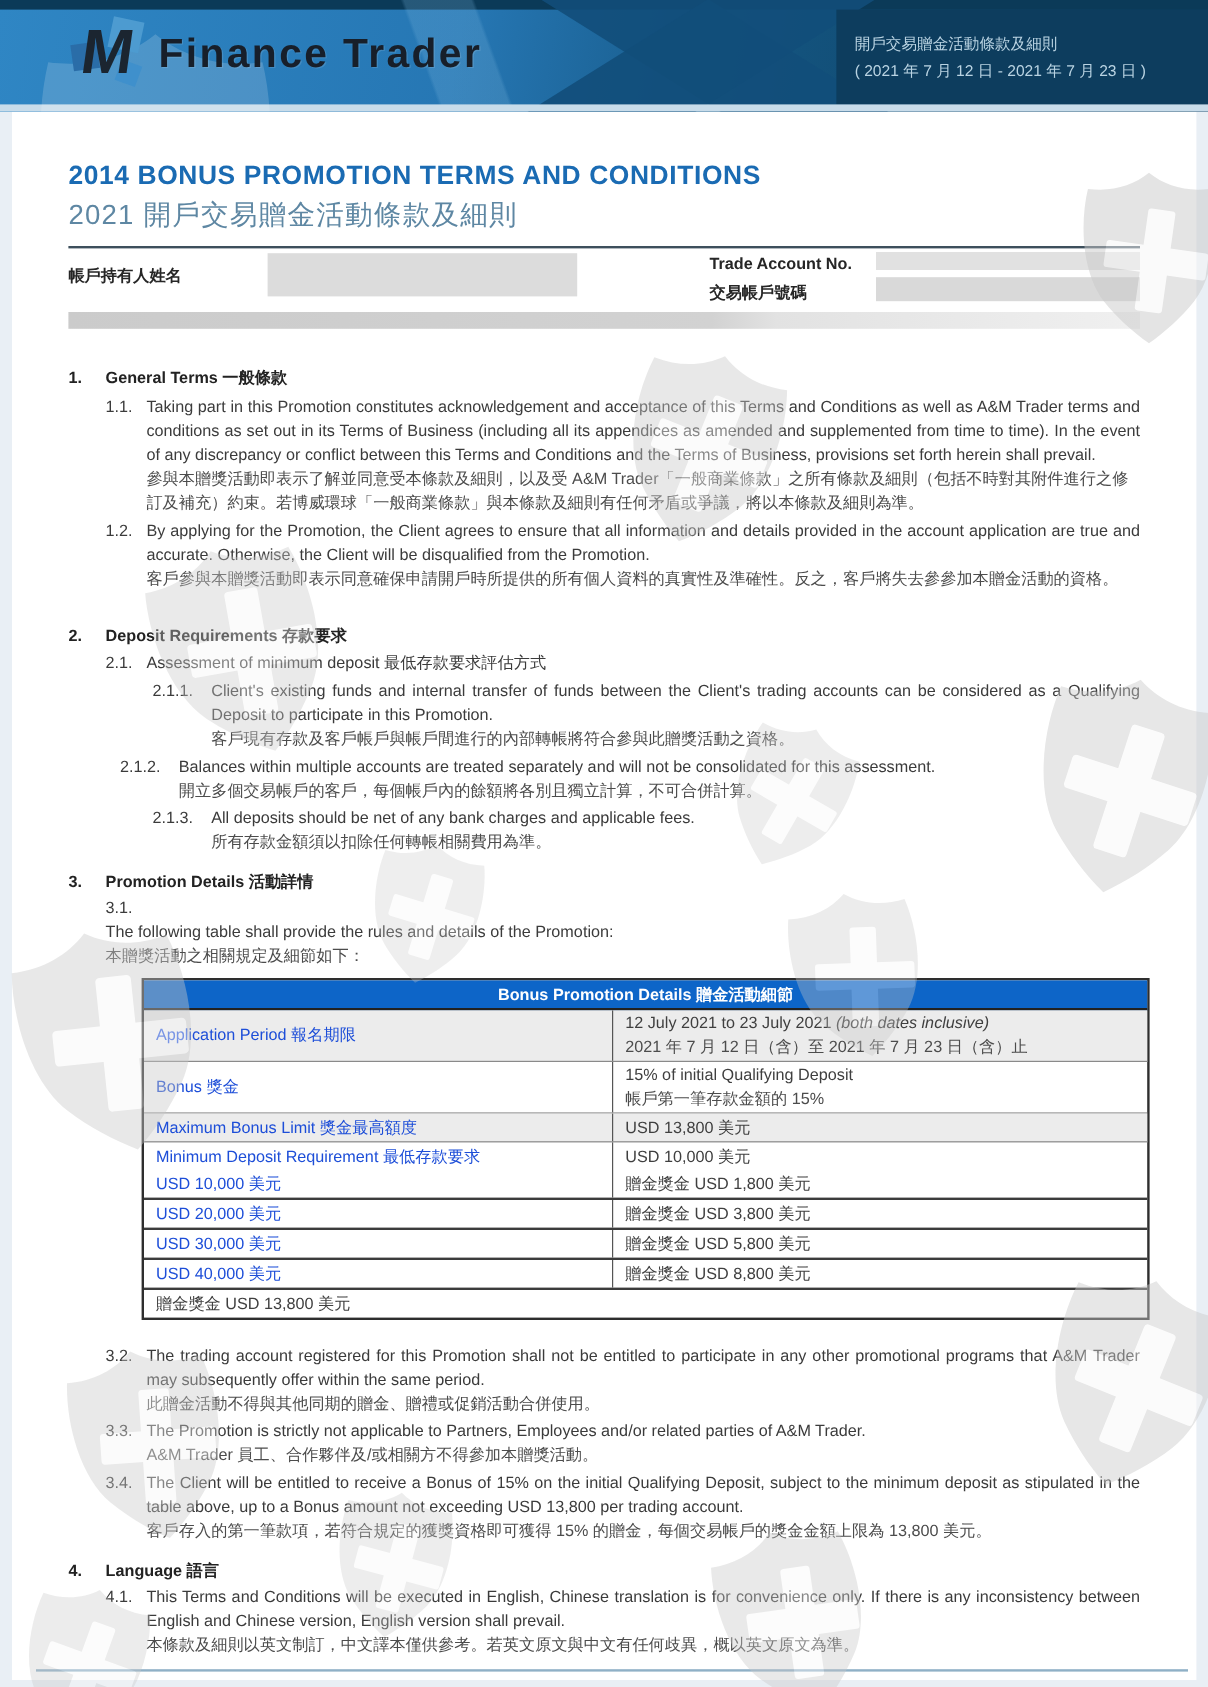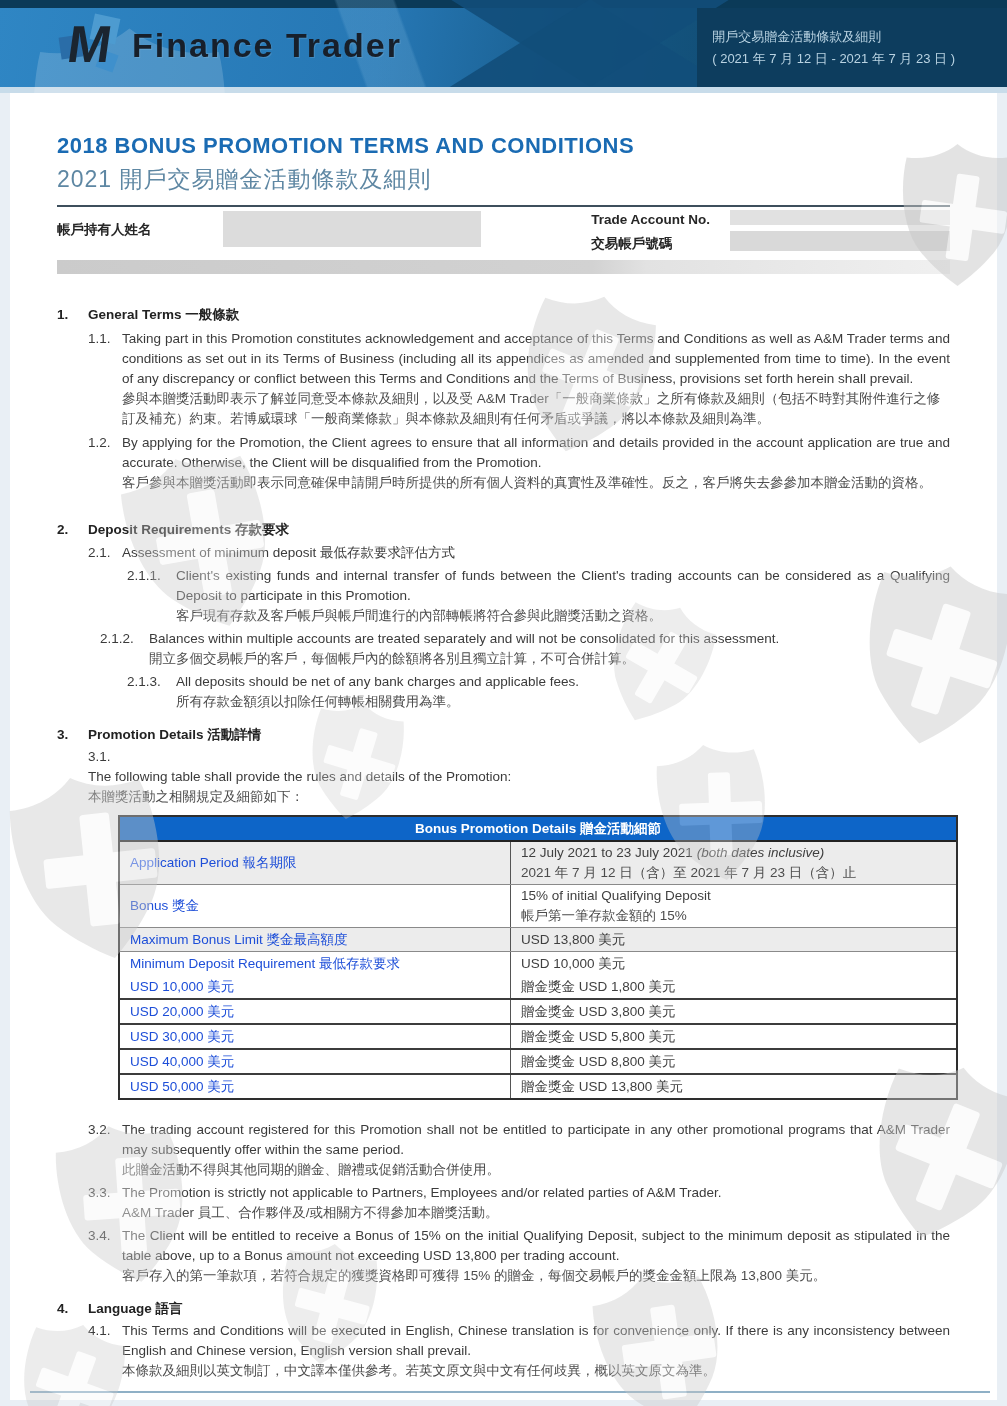--- a/index.html
+++ b/index.html
@@ -126,21 +126,21 @@
           </symbol>
         </defs>
         <use href="#wm-shield"></use>
       </svg>
     </div>
   </div>
 
   <div class="sheet">
     <div class="content">
 
-      <div class="title-en">2018 BONUS PROMOTION TERMS AND CONDITIONS</div>
+      <div class="title-en">2014 BONUS PROMOTION TERMS AND CONDITIONS</div>
       <div class="title-zh">2021 開戶交易贈金活動條款及細則</div>
       <div class="title-divider"></div>
 
       <div class="form-row">
         <div class="form-label">帳戶持有人姓名</div>
         <div class="input-box acct-input"></div>
         <div class="ta-labels">
           <div>Trade Account No.</div>
           <div>交易帳戶號碼</div>
         </div>
@@ -248,21 +248,20 @@
         </div>
         <div class="trow h1l b-thick">
           <div class="cl">USD 30,000 美元</div>
           <div class="cr">贈金獎金 USD 5,800 美元</div>
         </div>
         <div class="trow h1l b-thick">
           <div class="cl">USD 40,000 美元</div>
           <div class="cr">贈金獎金 USD 8,800 美元</div>
         </div>
         <div class="trow h1l">
-          <div class="cl">USD 50,000 美元</div>
           <div class="cr">贈金獎金 USD 13,800 美元</div>
         </div>
       </div>
 
       <div class="clause lvl2" style="margin-top:20px;">
         <span class="num">3.2.</span>
         <span class="body">
           <div class="en">The trading account registered for this Promotion shall not be entitled to participate in any other promotional programs that A&amp;M Trader may subsequently offer within the same period.</div>
           <div class="zh">此贈金活動不得與其他同期的贈金、贈禮或促銷活動合併使用。</div>
         </span>

